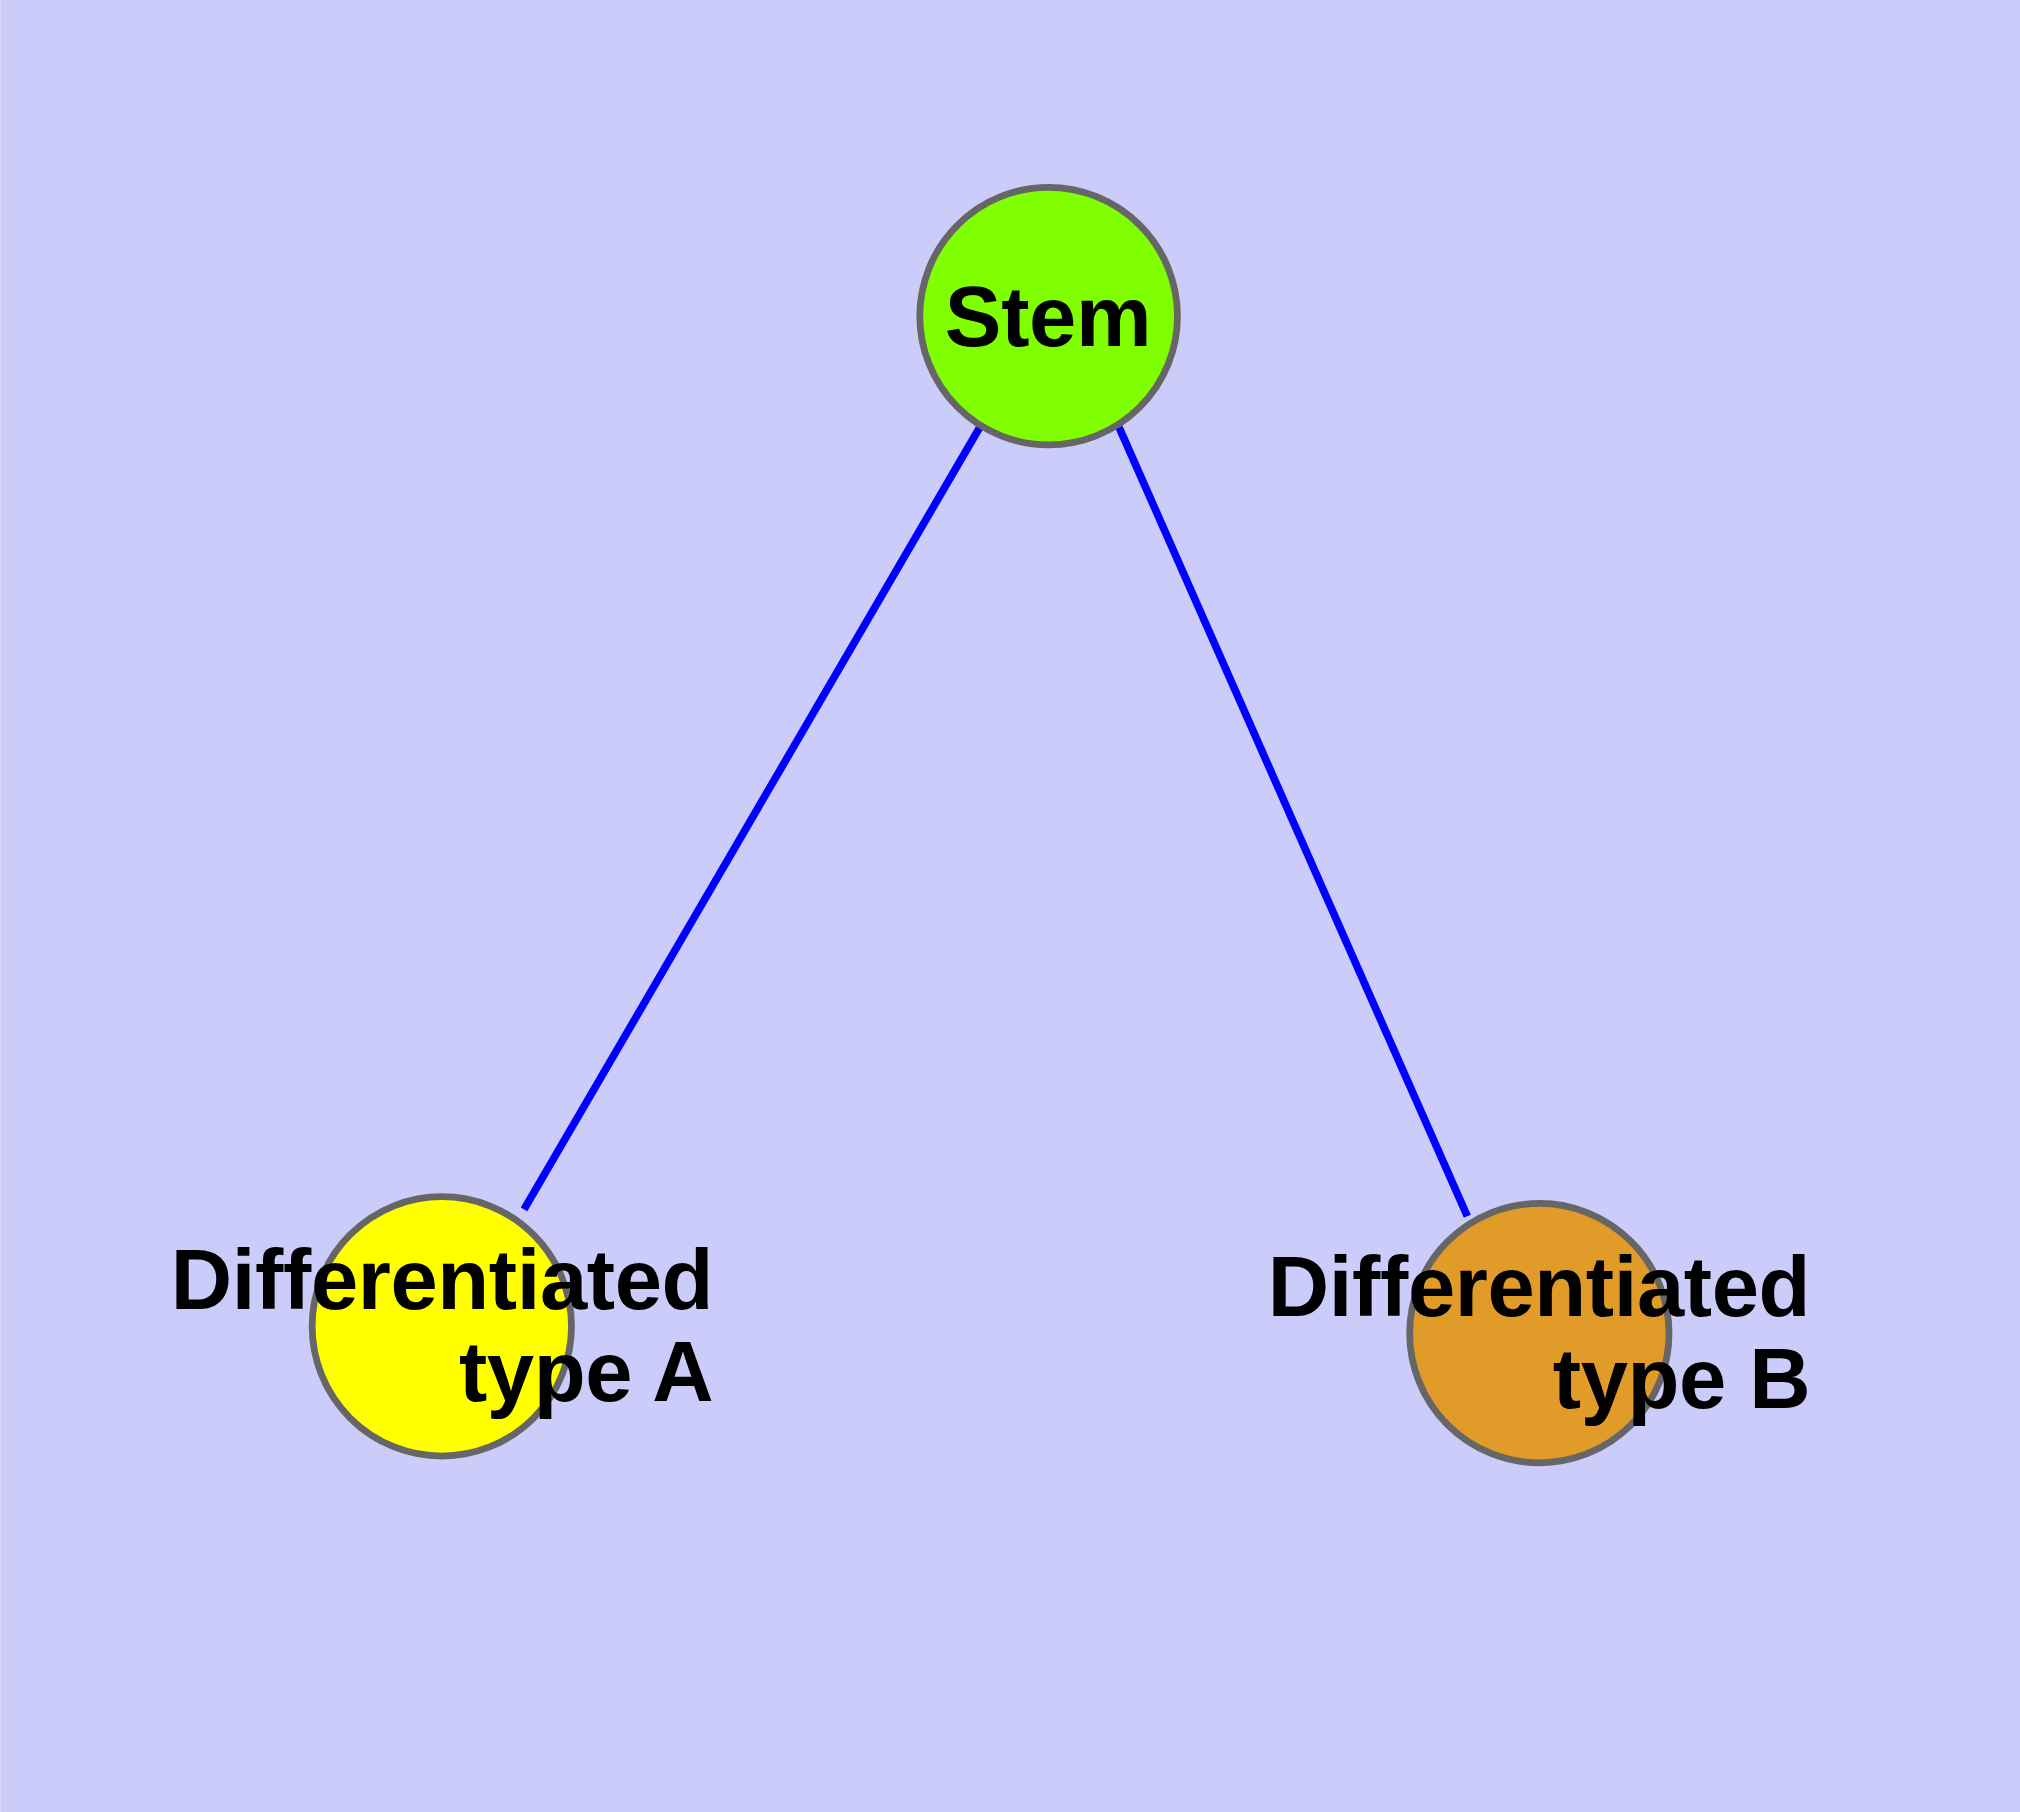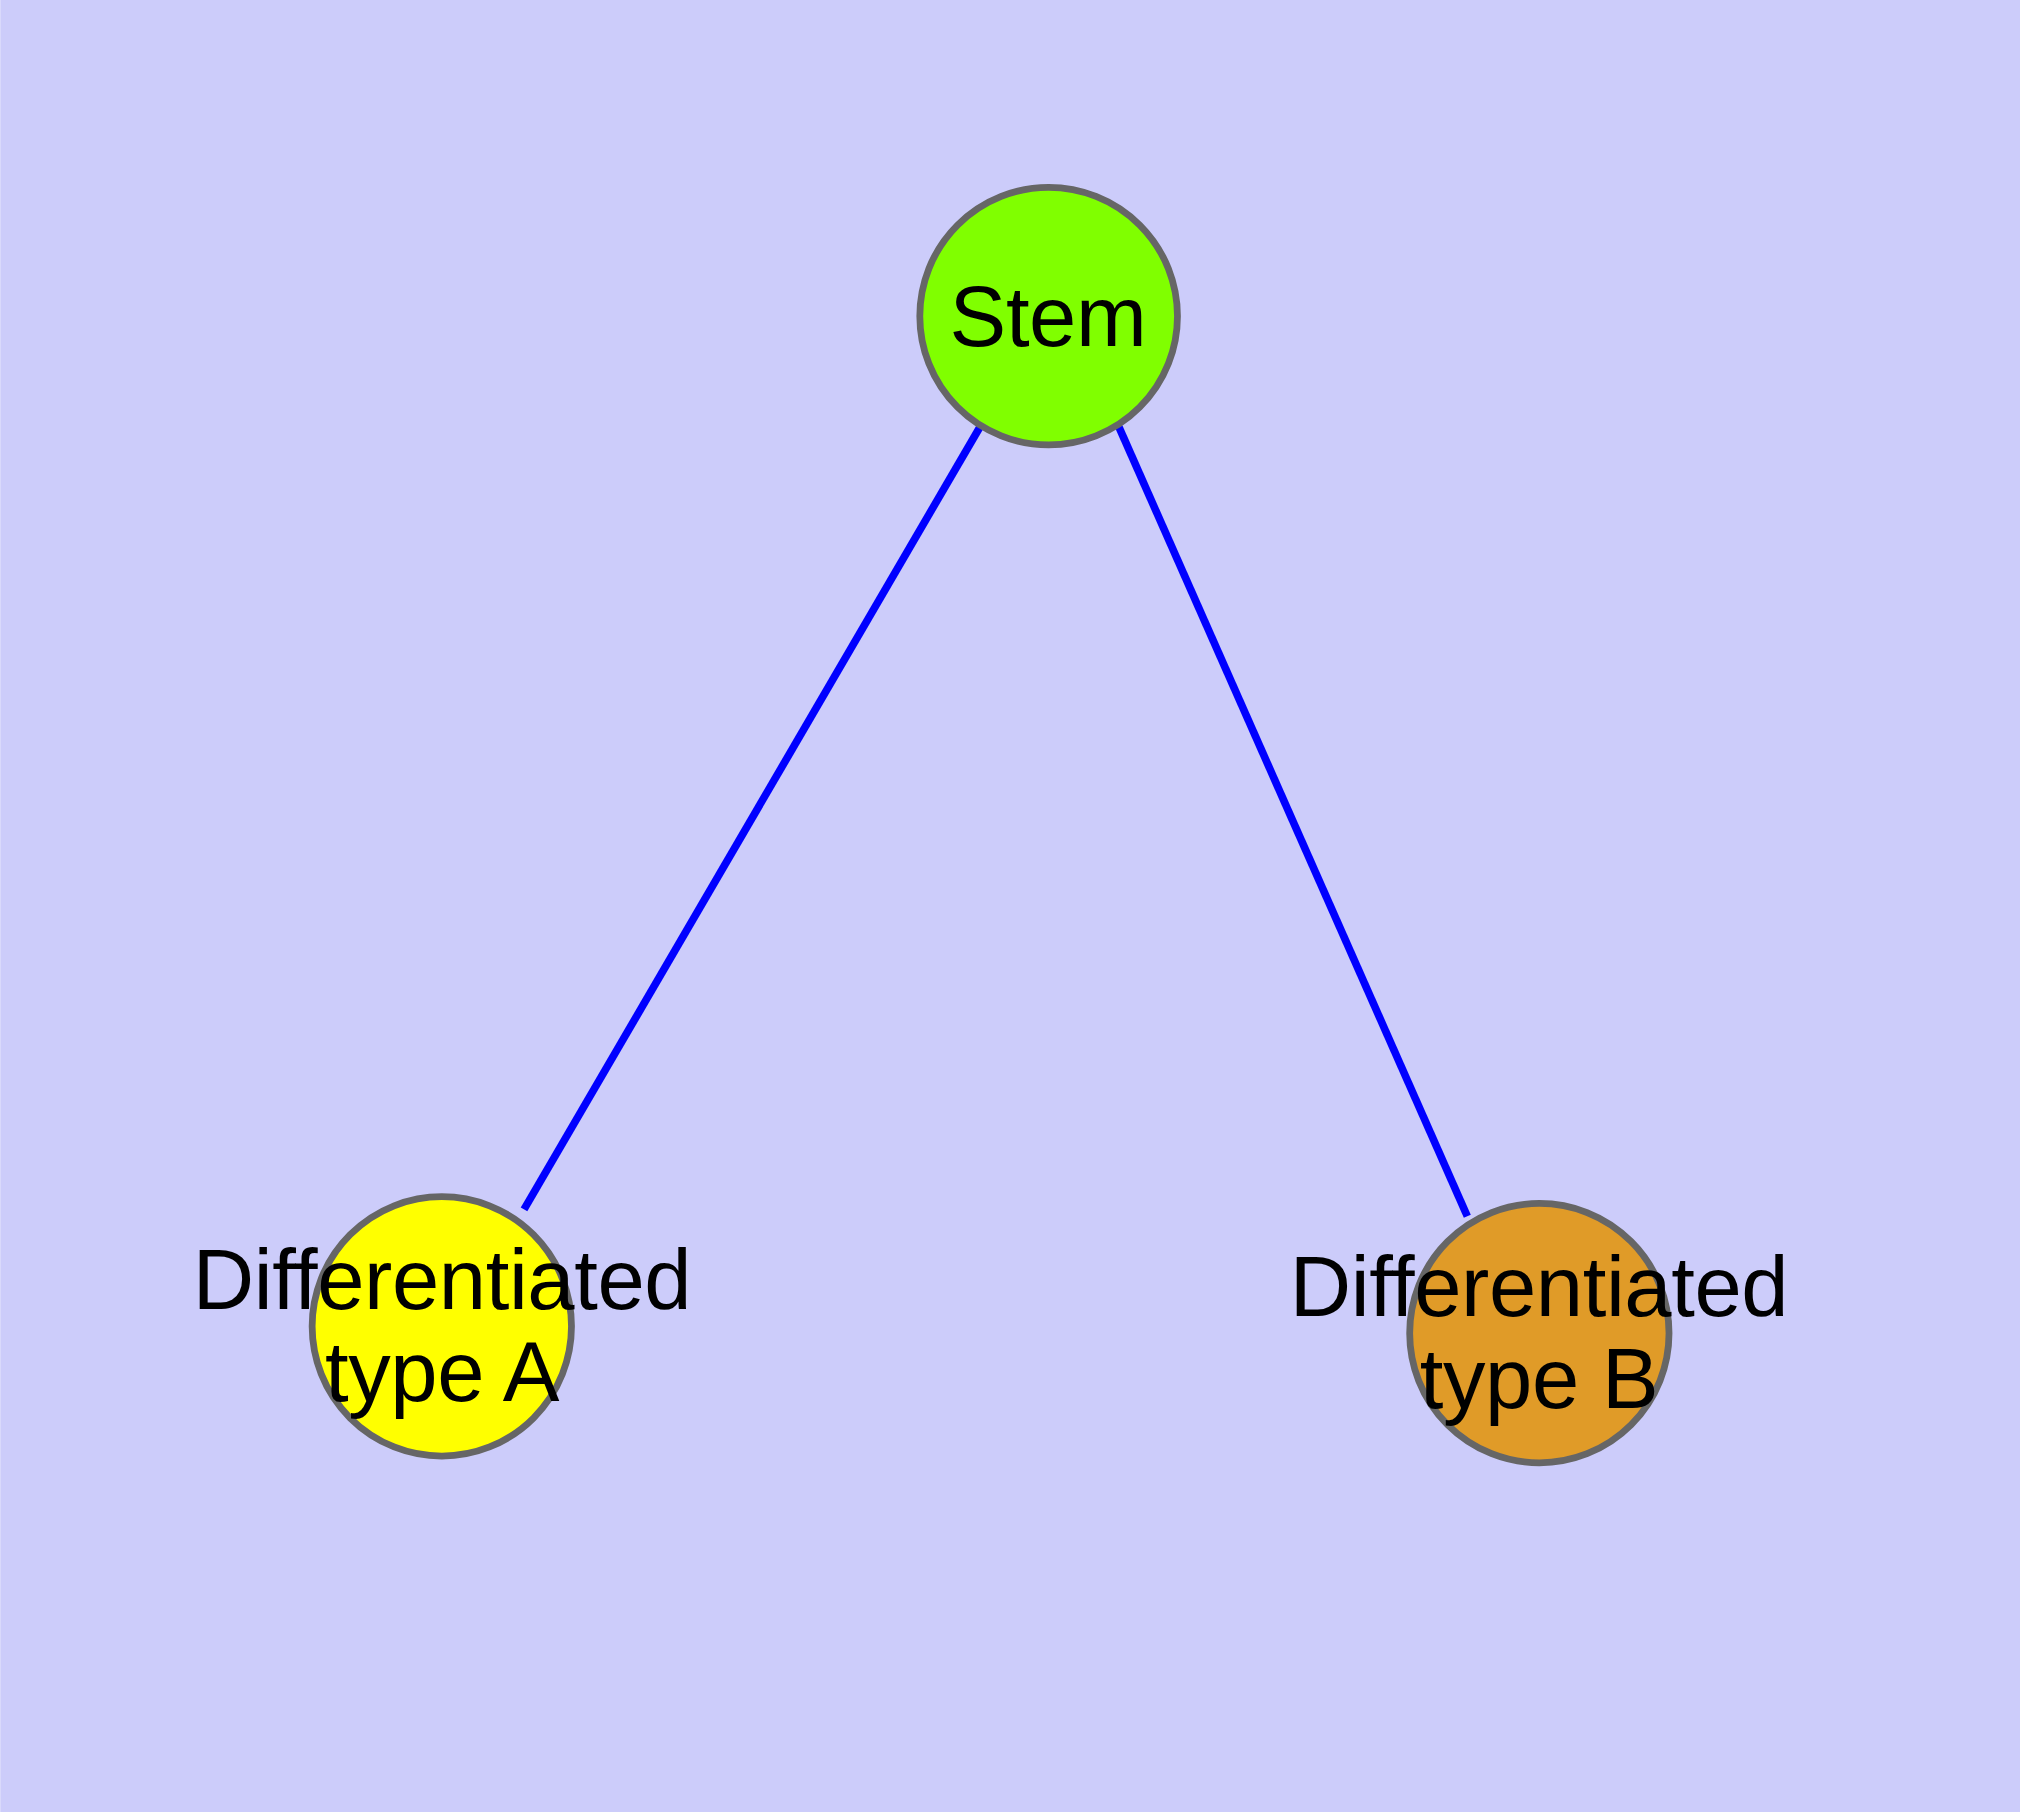--- a/index.html
+++ b/index.html
@@ -18,24 +18,24 @@
     position: absolute;
     left: 0;
     top: 0;
     width: 2021px;
     height: 1812px;
   }
   .node-label {
     position: absolute;
     color: #000000;
     font-family: "Liberation Sans", sans-serif;
-    font-weight: normal;
+    font-weight: bold;
     font-size: 85px;
     line-height: 87px;
-    text-align: center;
+    text-align: right;
     white-space: pre;
     transform: translate(-50%, -50%);
     letter-spacing: -0.4px;
     pointer-events: none;
   }
   .node-label.two-line {
     line-height: 92px;
   }
 </style>
 </head>

